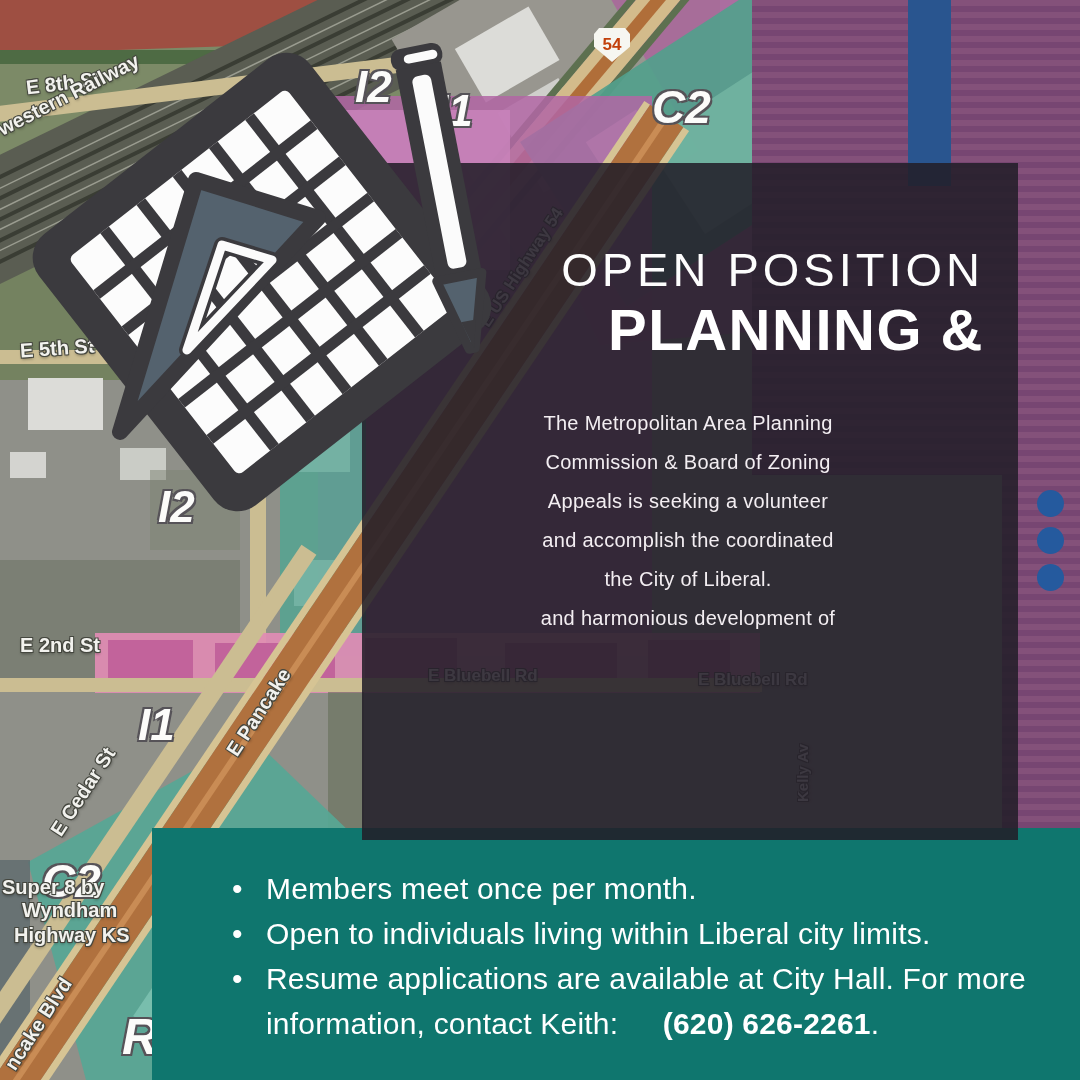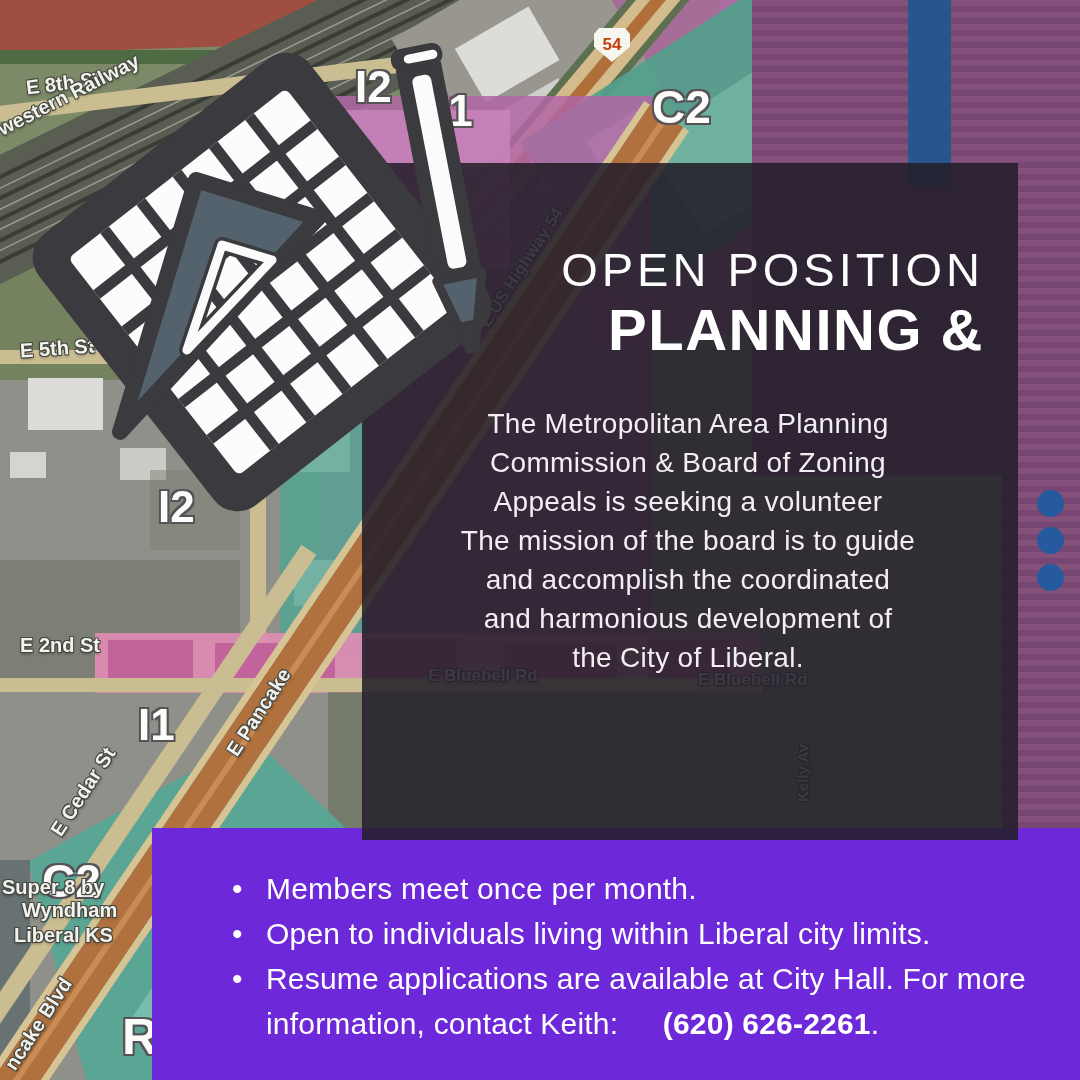--- a/index.html
+++ b/index.html
@@ -10,31 +10,32 @@
   #map-svg{position:absolute;left:0;top:0;z-index:0;}
   
   #map-labels{position:absolute;left:0;top:0;width:1080px;height:1080px;z-index:1;}
   .street{
     position:absolute;font-weight:700;font-size:20px;color:#f2f2ee;white-space:nowrap;
     text-shadow:-1px -1px 0 #45473f,1px -1px 0 #45473f,-1px 1px 0 #45473f,1px 1px 0 #45473f,0 2px 3px rgba(0,0,0,.4);
   }
   .zone{
     position:absolute;font-weight:700;font-size:44px;color:#fcfcfa;white-space:nowrap;
     text-shadow:-2px -2px 0 #565358,2px -2px 0 #565358,-2px 2px 0 #565358,2px 2px 0 #565358;
+    font-style:italic;
   }
   .faint{opacity:.9;}
   .shield{
     position:absolute;left:594px;top:28px;width:36px;height:34px;background:#f6f6f1;color:#c2410c;
     font-weight:700;font-size:17px;display:flex;align-items:center;justify-content:center;
     clip-path:polygon(0% 18%,14% 0%,86% 0%,100% 18%,100% 55%,50% 100%,0% 55%);
     filter:drop-shadow(0 0 2px #333);
   }
   
   #blue-band{
-    position:absolute;left:152px;top:828px;width:928px;height:252px;background:#6d28d9;z-index:2;
+    position:absolute;left:152px;top:828px;width:928px;height:252px;background:#0f766e;z-index:2;
     box-sizing:border-box;padding:38px 20px 0 80px;
   }
   #blue-band ul{list-style:none;margin:0;padding:0;}
   #blue-band li{
     position:relative;padding-left:34px;color:#fff;font-size:30px;line-height:45px;letter-spacing:.2px;
   }
   #blue-band li::before{content:"\2022";position:absolute;left:0;top:0;font-size:30px;color:#fff;}
   #blue-band b{font-weight:700;margin-left:36px;}
   #blue-bar{position:absolute;left:908px;top:0;width:43px;height:186px;background:#29558f;z-index:2;}
   #dots{position:absolute;left:1037px;top:490px;width:27px;z-index:2;}
@@ -44,21 +45,21 @@
     position:absolute;left:362px;top:163px;width:656px;height:677px;z-index:3;
     background:rgba(34,30,40,0.87);box-sizing:border-box;padding:78px 34px 14px 30px;color:#fff;
   }
   .kicker{
     text-align:right;font-size:47px;font-weight:400;letter-spacing:4px;color:#fdfdfd;line-height:58px;
   }
   .title{
     text-align:right;font-size:58px;font-weight:700;letter-spacing:1.5px;line-height:61px;color:#fff;
   }
   .body-text{
-    margin-top:44px;text-align:center;font-size:28px;line-height:39px;color:#f3eef2;letter-spacing:.3px;
+    margin-top:44px;text-align:center;font-size:20px;line-height:39px;color:#f3eef2;letter-spacing:.3px;
   }
   .body-line{display:block;}
 </style>
 </head>
 <body>
 
 <div id="canvas">
 
   <svg id="map-svg" width="1080" height="1080" viewBox="0 0 1080 1080">
     <defs>
@@ -188,21 +189,21 @@
     <span class="street" style="left:250px;top:472px;transform:rotate(-90deg);transform-origin:left top;">N C</span>
     <span class="zone" style="left:158px;top:482px;">I2</span>
     <span class="street" style="left:20px;top:634px;">E 2nd St</span>
     <span class="zone" style="left:138px;top:700px;">I1</span>
     <span class="street" style="left:46px;top:828px;transform:rotate(-57deg);transform-origin:left top;">E Cedar St</span>
     <span class="street" style="left:222px;top:748px;transform:rotate(-57deg);transform-origin:left top;">E Pancake</span>
     <span class="street" style="left:0px;top:1062px;transform:rotate(-57deg);transform-origin:left top;">ncake Blvd</span>
     <span class="zone" style="left:42px;top:854px;font-size:46px;">C2</span>
     <span class="street" style="left:2px;top:876px;">Super 8 by</span>
     <span class="street" style="left:22px;top:899px;">Wyndham</span>
-    <span class="street" style="left:14px;top:924px;">Liberal KS</span>
+    <span class="street" style="left:14px;top:924px;">Highway KS</span>
     <span class="zone" style="left:122px;top:1008px;font-size:50px;">R</span>
     <span class="street faint" style="left:428px;top:666px;font-size:17px;">E Bluebell Rd</span>
     <span class="street faint" style="left:698px;top:670px;font-size:17px;">E Bluebell Rd</span>
     <span class="street faint" style="left:476px;top:320px;font-size:17px;transform:rotate(-57deg);transform-origin:left top;">E US Highway 54</span>
     <span class="street faint" style="left:794px;top:802px;font-size:15px;transform:rotate(-90deg);transform-origin:left top;">Kelly Av</span>
   </div>
 
   <div id="blue-bar"></div>
   <div id="dots">
     <span class="dot"></span>
@@ -218,24 +219,23 @@
     </ul>
   </div>
 
   <div id="panel">
     <div class="kicker">OPEN POSITION</div>
     <div class="title">PLANNING &amp;</div>
     <div class="body-text">
       <span class="body-line">The Metropolitan Area Planning</span>
       <span class="body-line">Commission &amp; Board of Zoning</span>
       <span class="body-line">Appeals is seeking a volunteer</span>
-      <span class="body-line">The mission of the board is to guide</span>
       <span class="body-line">and accomplish the coordinated</span>
+      <span class="body-line">the City of Liberal.</span>
       <span class="body-line">and harmonious development of</span>
-      <span class="body-line">the City of Liberal.</span>
     </div>
   </div>
 
   <svg id="illus" width="520" height="520" viewBox="0 0 520 520" style="position:absolute;left:0;top:0;z-index:4;">
     <g transform="translate(262,282) rotate(-38)">
       <rect x="-172" y="-172" width="344" height="344" rx="30" fill="#3b3a3e"></rect>
       <rect x="-138" y="-138" width="276" height="276" rx="6" fill="#fcfcfc"></rect>
       <g stroke="#3b3a3e" stroke-width="11">
         <line x1="-92" y1="-138" x2="-92" y2="138"></line>
           <line x1="-46" y1="-138" x2="-46" y2="138"></line>

